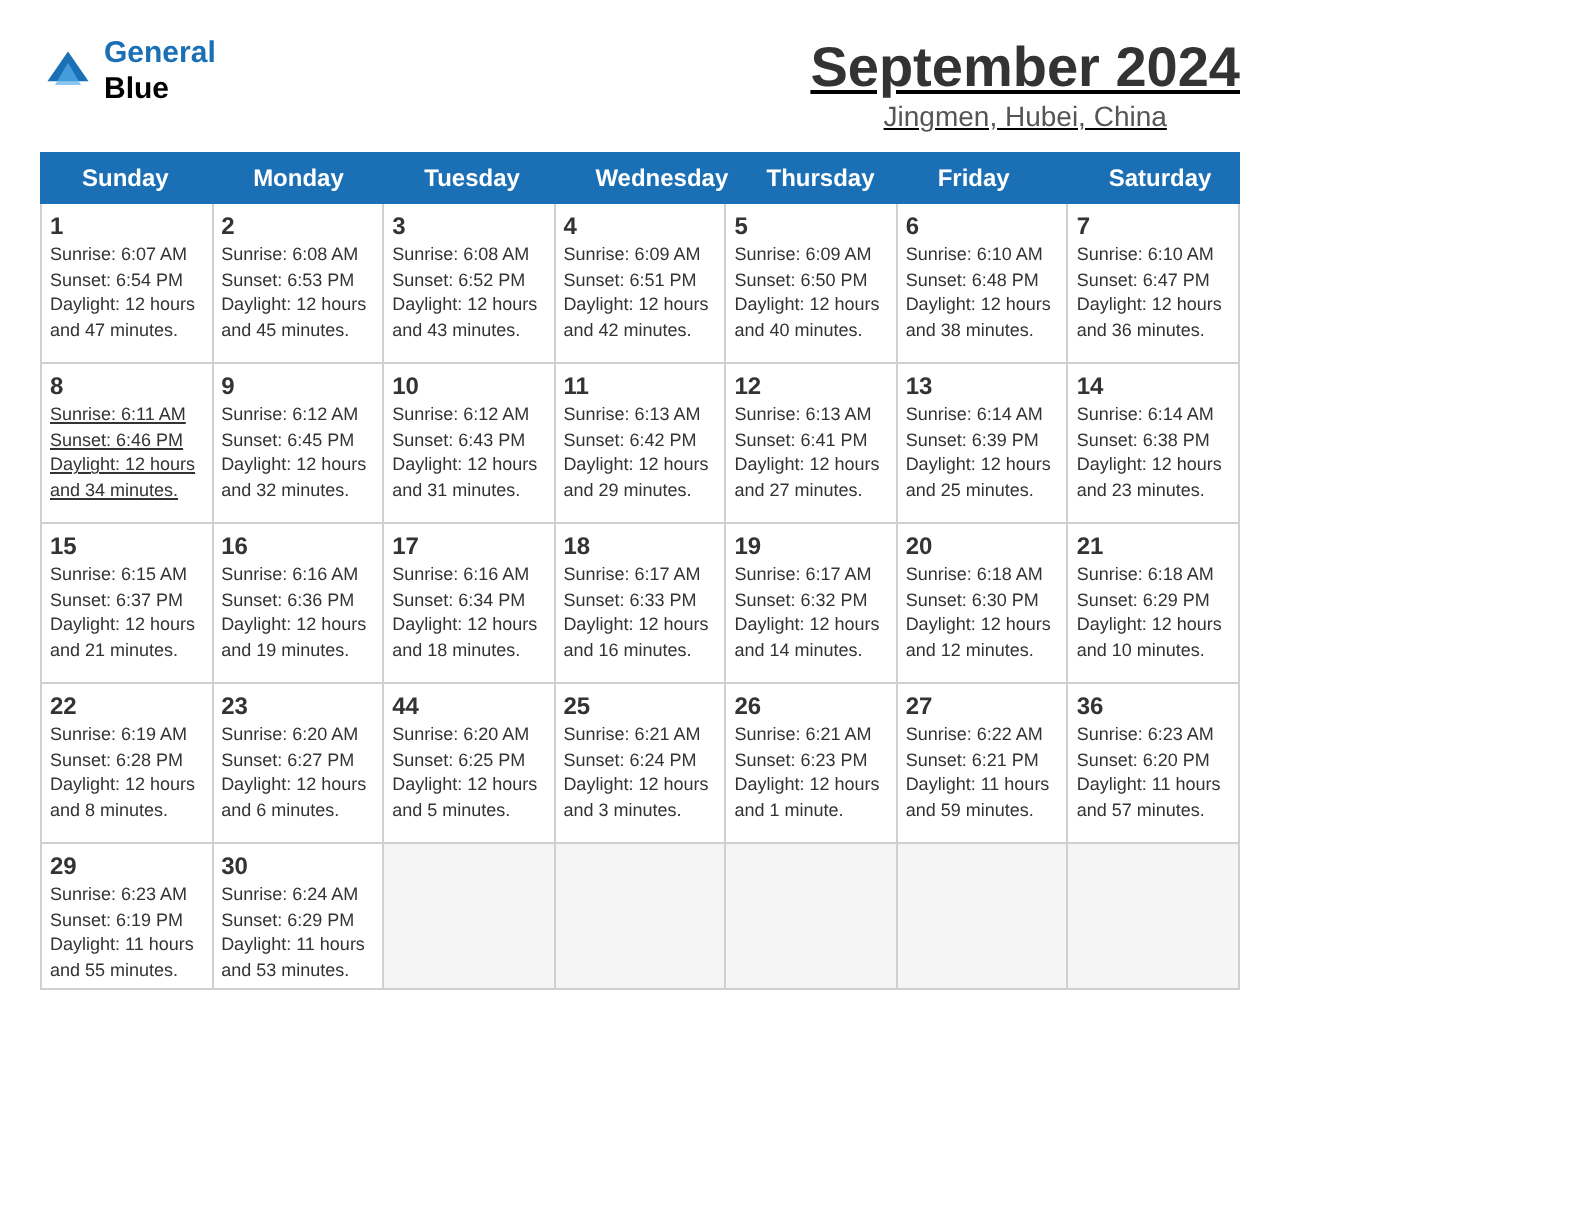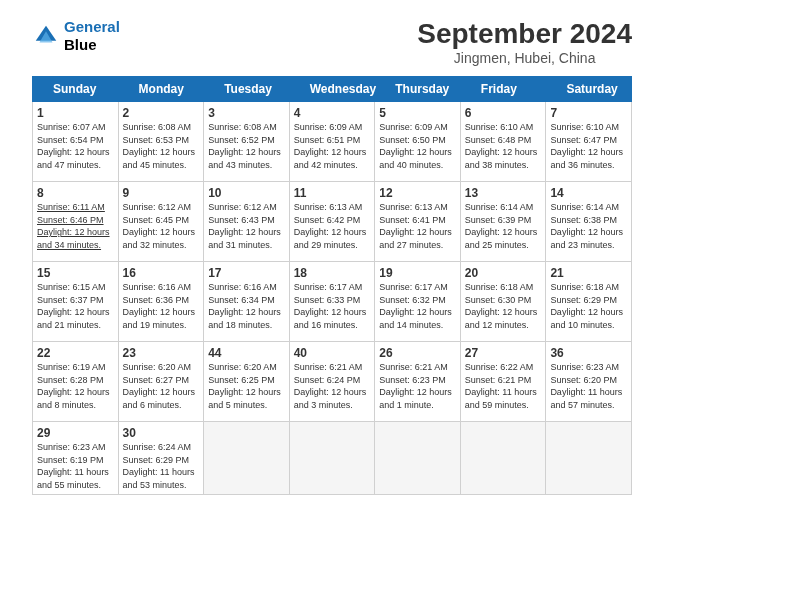--- a/index.html
+++ b/index.html
@@ -8,21 +8,20 @@
       background: #fff;
       width: 792px;
       height: 612px;
       overflow: hidden;
     }
     .page {
       width: 640px;
       height: 612px;
       padding: 18px 20px 10px 20px;
       background: #fff;
-      margin-left: 12px;
     }
     .header {
       display: flex;
       justify-content: space-between;
       align-items: flex-start;
       margin-bottom: 10px;
     }
     .logo {
       display: flex;
       align-items: center;
@@ -36,20 +35,21 @@
     }
     .logo-text span {
       color: #1a6fb5;
     }
     .logo-icon {
       width: 28px;
       height: 28px;
     }
     .title-block {
       text-align: right;
+      text-decoration: underline;
     }
     .month-title {
       font-size: 28px;
       font-weight: bold;
       color: #333;
     }
     .location {
       font-size: 14px;
       color: #555;
       text-align: center;
@@ -299,21 +299,21 @@
 and 6 minutes.</div>
           </td>
           <td>
             <span class="day-num">44</span>
             <div class="day-info" style="white-space: pre-line;">Sunrise: 6:20 AM
 Sunset: 6:25 PM
 Daylight: 12 hours
 and 5 minutes.</div>
           </td>
           <td>
-            <span class="day-num">40</span>
+            <span class="day-num">25</span>
             <div class="day-info" style="white-space: pre-line;">Sunrise: 6:21 AM
 Sunset: 6:24 PM
 Daylight: 12 hours
 and 3 minutes.</div>
           </td>
           <td>
             <span class="day-num">26</span>
             <div class="day-info" style="white-space: pre-line;">Sunrise: 6:21 AM
 Sunset: 6:23 PM
 Daylight: 12 hours

